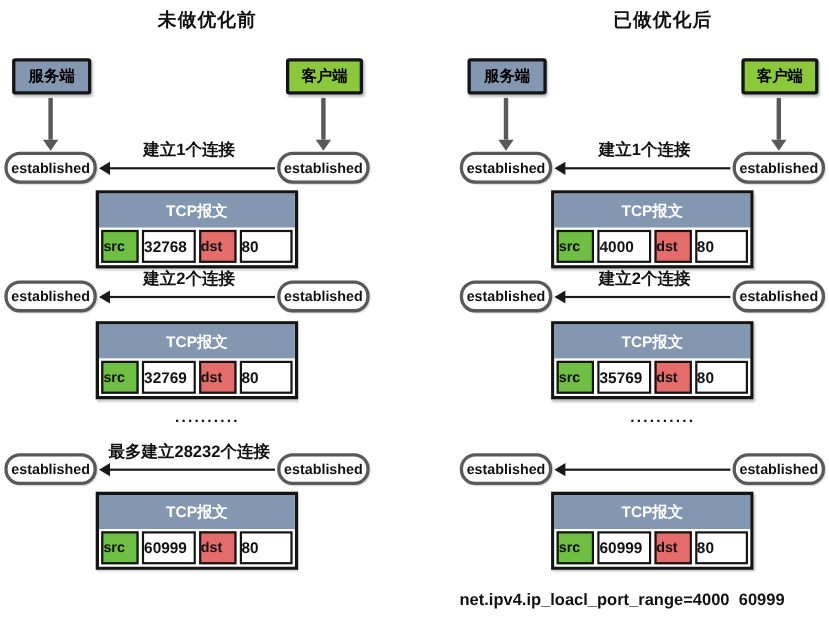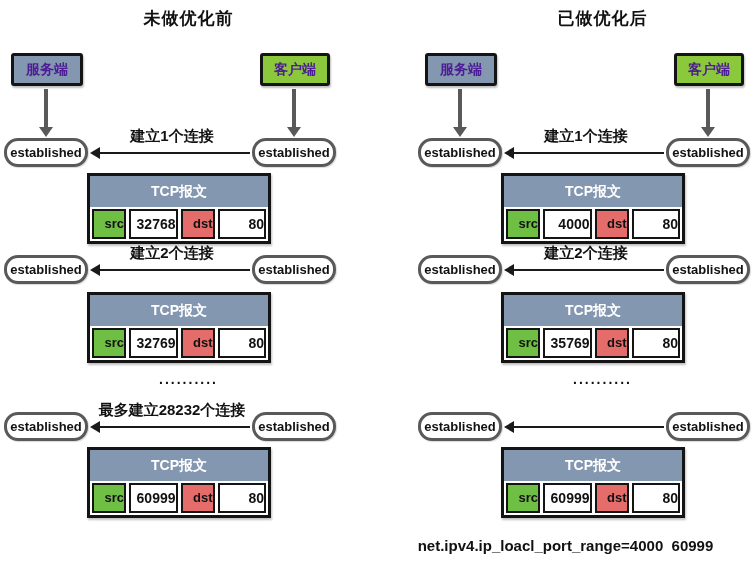--- a/index.html
+++ b/index.html
@@ -9,21 +9,21 @@
   #col-before{left:0}
   #col-after{left:377px}
   .content{position:absolute;top:0;width:377px;height:561px}
   .shift0{left:0}
   .shift1{left:37px}
 
   .col-title{position:absolute;top:7px;left:0;width:100%;text-align:center;
              font-size:17px;font-weight:bold;letter-spacing:1px}
 
   .endpoint{position:absolute;top:53px;height:27px;line-height:27px;border:3px solid #141414;
-            border-radius:3px;text-align:center;font-size:14px;font-weight:bold;color:#4c1d95;
+            border-radius:3px;text-align:center;font-size:14px;font-weight:bold;color:#000000;
             box-shadow:1px 2px 2px rgba(0,0,0,0.25)}
   .server{left:11px;width:66px;background:#8497B0}
   .client{left:260px;width:64px;background:#8CC83C}
 
   .varrow{position:absolute;top:89px;width:14px;height:48px}
   .vline{position:absolute;left:5px;top:0;width:4px;height:38px;background:#595959}
   .vhead{position:absolute;left:0;top:38px;width:0;height:0;
          border-left:7px solid transparent;border-right:7px solid transparent;
          border-top:10px solid #595959}
 
@@ -40,21 +40,21 @@
   .hline{position:absolute;left:9px;right:0;top:5px;height:2px;background:#1a1a1a}
   .hhead{position:absolute;left:0;top:0;width:0;height:0;
          border-top:6px solid transparent;border-bottom:6px solid transparent;
          border-right:10px solid #1a1a1a}
 
   .ptable{position:absolute;left:87px;width:178px;border:3px solid #141414;background:#fff;
           box-shadow:1px 2px 2px rgba(0,0,0,0.25)}
   .phead{height:31px;line-height:31px;background:#8497B0;color:#fff;text-align:center;
          font-size:14px;font-weight:bold}
   .prow{display:flex;gap:3px;padding:2px;background:#fff}
-  .pcell{height:26px;line-height:26px;border:2px solid #141414;text-align:right;
+  .pcell{height:26px;line-height:26px;border:2px solid #141414;text-align:left;
          font-size:14px;font-weight:bold;color:#111}
   .lab{width:30px;font-size:13px}
   .val{flex:1}
   .src{background:#6FBF44}
   .dst{background:#E46D6B}
 
   .dots{position:absolute;top:371px;left:0;width:100%;text-align:center;
         font-size:14px;font-weight:bold;letter-spacing:2px}
   .sysctl{position:absolute;top:537px;left:0;width:100%;text-align:center;
           font-size:15px;font-weight:bold;white-space:pre}

